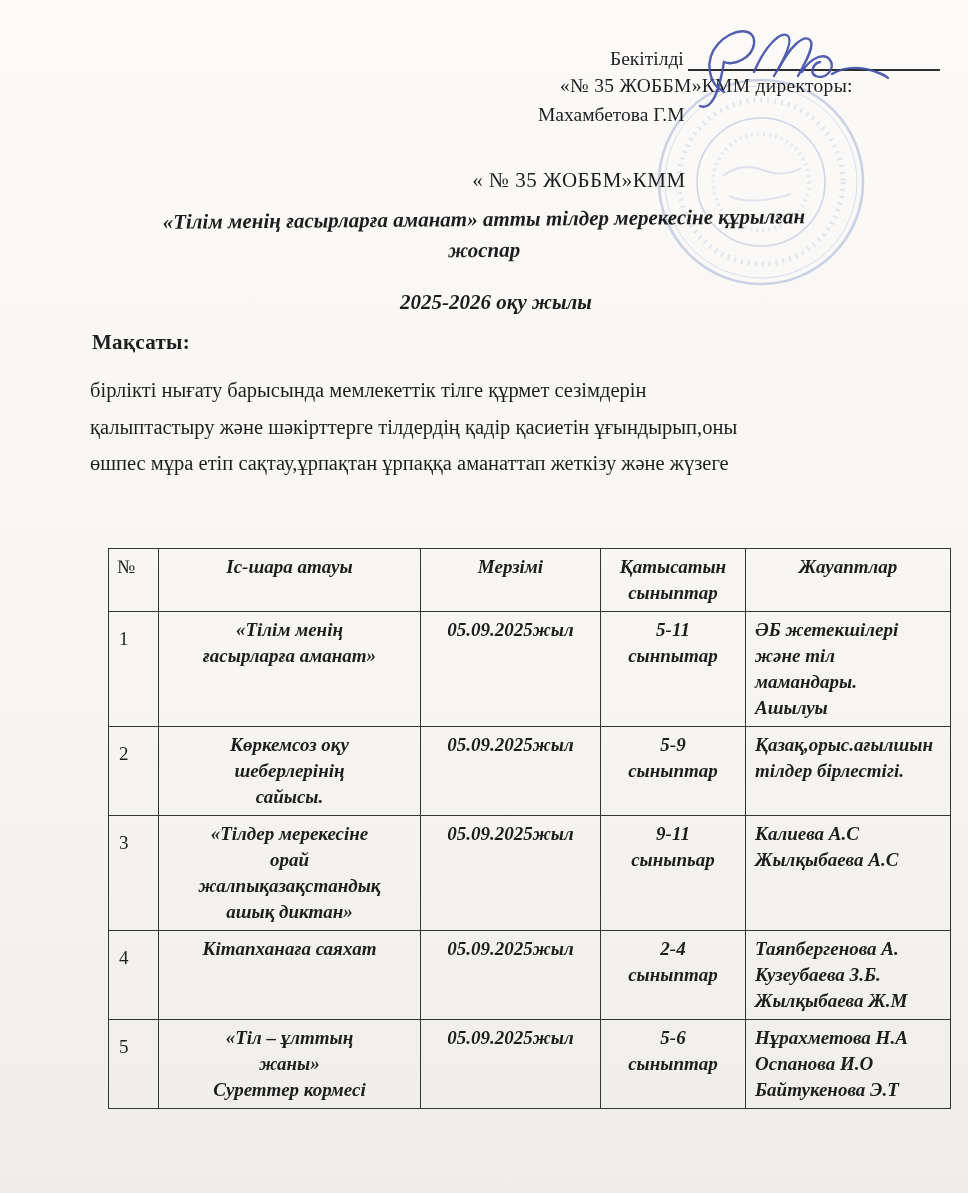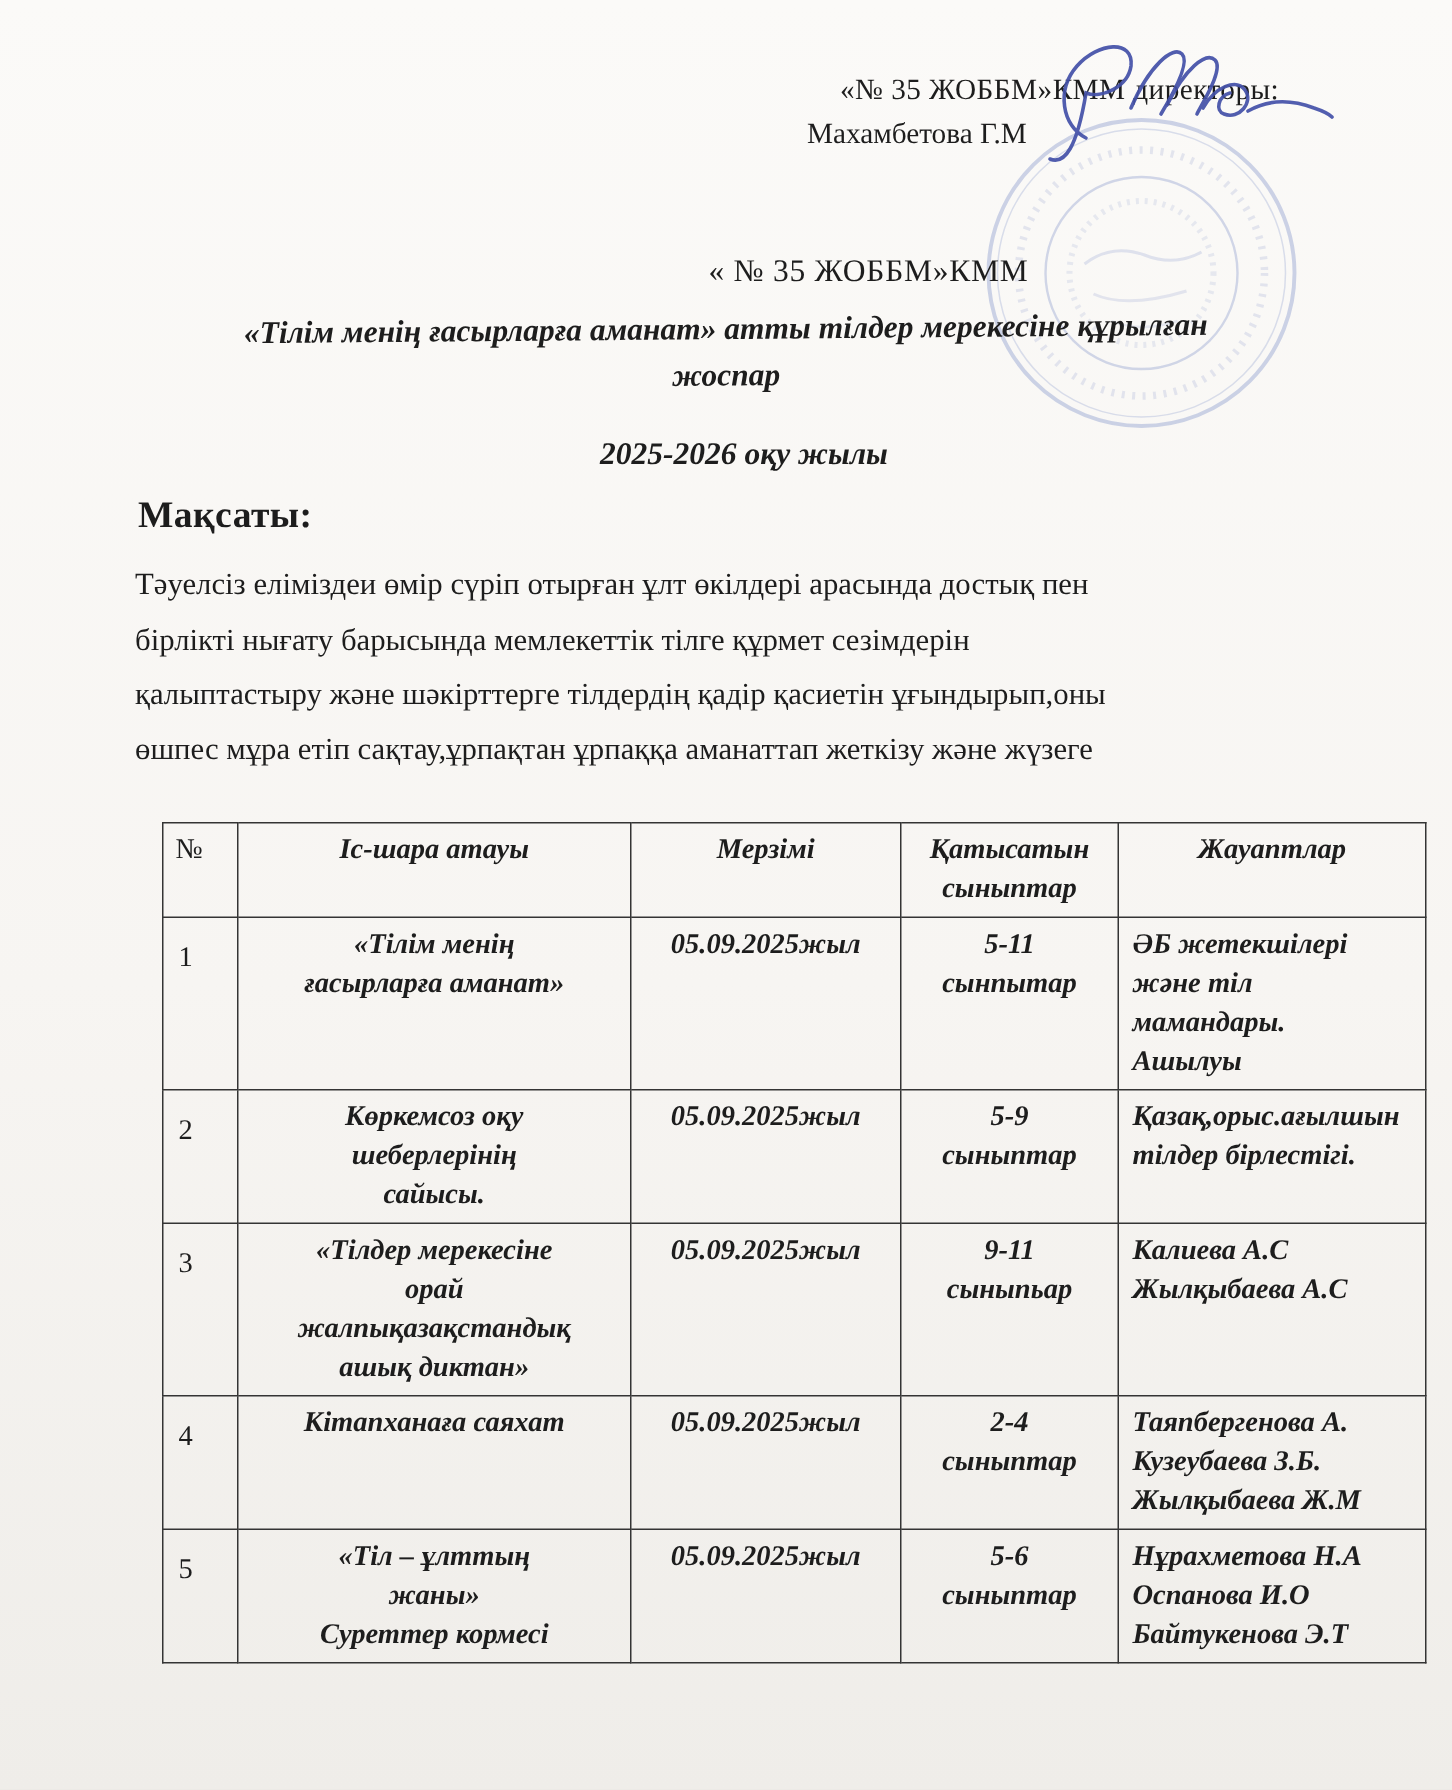--- a/index.html
+++ b/index.html
@@ -20,21 +20,21 @@
   .approval-row2{margin-top:2px;padding-left:22px;letter-spacing:.3px;}
   .approval-row3{margin-top:4px;}
   .signature-svg{position:absolute;left:152px;top:-32px;pointer-events:none;}
   .stamp-svg{position:absolute;left:645px;top:68px;pointer-events:none;}
   
   .title-block{position:absolute;left:0;top:168px;width:968px;text-align:center;}
   .title-school{font-size:21px;letter-spacing:.5px;transform:translateX(95px);}
   .title-event{font-size:21px;font-weight:bold;font-style:italic;margin-top:11px;line-height:31px;transform:rotate(-.5deg);}
   .title-year{font-size:21px;font-weight:bold;font-style:italic;margin-top:24px;transform:translateX(12px);}
   
-  .purpose-label{position:absolute;left:92px;top:330px;font-size:25px;font-weight:bold;letter-spacing:.3px;}
+  .purpose-label{position:absolute;left:92px;top:330px;font-size:21px;font-weight:bold;letter-spacing:.3px;}
   .purpose-text{position:absolute;left:90px;top:372px;width:800px;font-size:20.5px;line-height:36.5px;}
   
   .plan-table{
     position:absolute;left:108px;top:548px;width:842px;
     border-collapse:collapse;table-layout:fixed;
     font-size:19px;
   }
   .plan-table col.c-num{width:50px;}
   .plan-table col.c-name{width:262px;}
   .plan-table col.c-date{width:180px;}
@@ -65,20 +65,24 @@
       <circle cx="116" cy="114" r="64" stroke-width="1.6" opacity="0.38"></circle>
       <circle cx="116" cy="114" r="82" stroke-width="5" opacity="0.22" stroke-dasharray="2 5"></circle>
       <circle cx="116" cy="114" r="48" stroke-width="4" opacity="0.18" stroke-dasharray="2 4"></circle>
       <path d="M78 108 q18 -14 40 -6 q20 8 38 -2" stroke-width="2" opacity="0.25"></path>
       <path d="M84 128 q22 10 62 -2" stroke-width="2" opacity="0.22"></path>
       <path d="M96 146 q20 8 44 0" stroke-width="1.6" opacity="0.18"></path>
     </g>
   </svg>
 
   <div class="approval">
+    <div class="approval-row1">
+      <span>Бекітілді</span>
+      <span class="approval-underline"></span>
+    </div>
     <svg class="signature-svg" width="220" height="104" viewBox="0 0 220 104">
       <g fill="none" stroke="#4350a8" stroke-width="2.4" stroke-linecap="round" opacity="0.92">
         <path d="M34 78 C 18 70, 14 46, 28 30 C 42 14, 66 12, 64 30 C 62 44, 44 52, 34 48 C 28 84, 20 96, 10 92"></path>
         <path d="M64 58 C 76 30, 92 16, 98 22 C 104 28, 90 52, 84 62"></path>
         <path d="M88 56 C 100 32, 114 20, 120 26 C 126 32, 112 54, 108 62"></path>
         <path d="M112 58 C 120 44, 134 38, 140 46 C 146 54, 136 66, 126 62 C 120 60, 122 50, 130 48"></path>
         <path d="M142 60 C 156 52, 170 52, 186 58 C 192 60, 196 62, 198 64"></path>
       </g>
     </svg>
     <div class="approval-row2">«№ 35 ЖОББМ»КММ директоры:</div>
@@ -87,21 +91,20 @@
 
   <div class="title-block">
     <div class="title-school">« № 35 ЖОББМ»КММ</div>
     <div class="title-event" style="white-space:pre-line">«Тілім менің ғасырларға аманат» атты тілдер мерекесіне құрылған
 жоспар</div>
     <div class="title-year">2025-2026 оқу жылы</div>
   </div>
 
   <div class="purpose-label">Мақсаты:</div>
   <div class="purpose-text">
-    <div>Тәуелсіз еліміздеи  өмір сүріп отырған  ұлт өкілдері арасында достық пен</div>
     <div>бірлікті нығату барысында мемлекеттік тілге құрмет сезімдерін</div>
     <div>қалыптастыру және шәкірттерге тілдердің қадір қасиетін ұғындырып,оны</div>
     <div>өшпес мұра етіп сақтау,ұрпақтан ұрпаққа аманаттап жеткізу және жүзеге</div>
   </div>
 
   <table class="plan-table">
     <colgroup>
       <col class="c-num">
         <col class="c-name">
         <col class="c-date">

